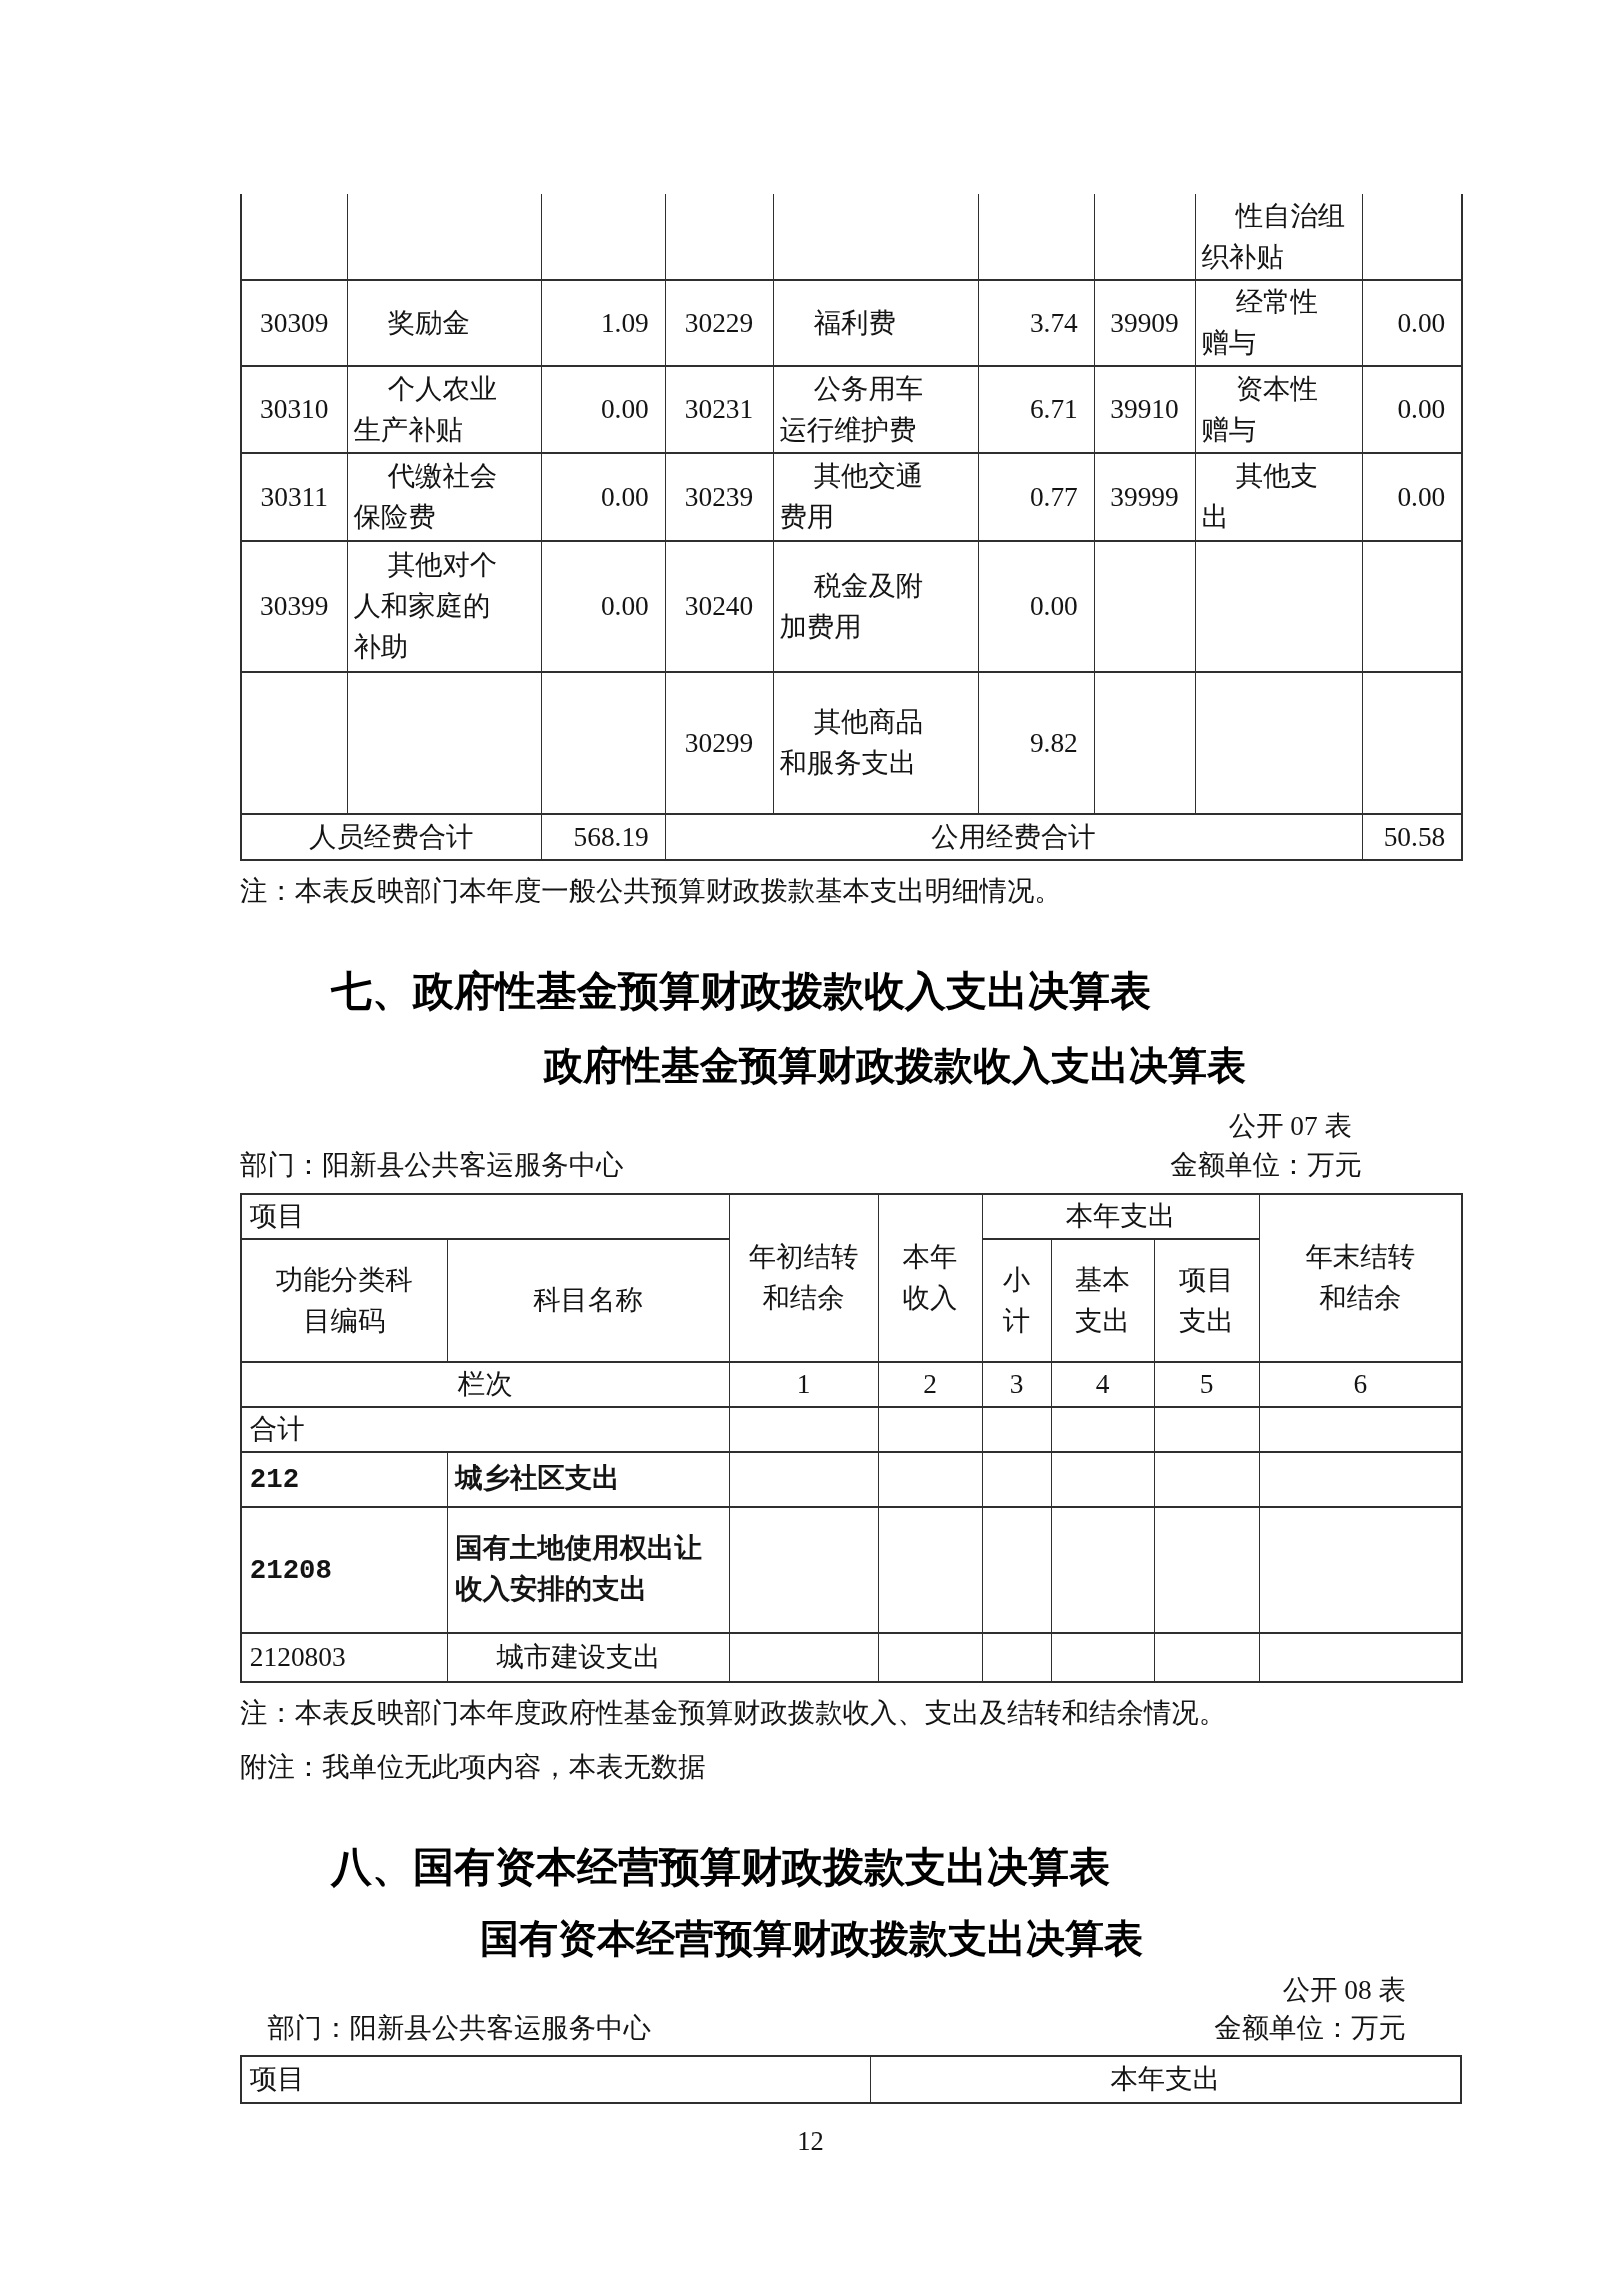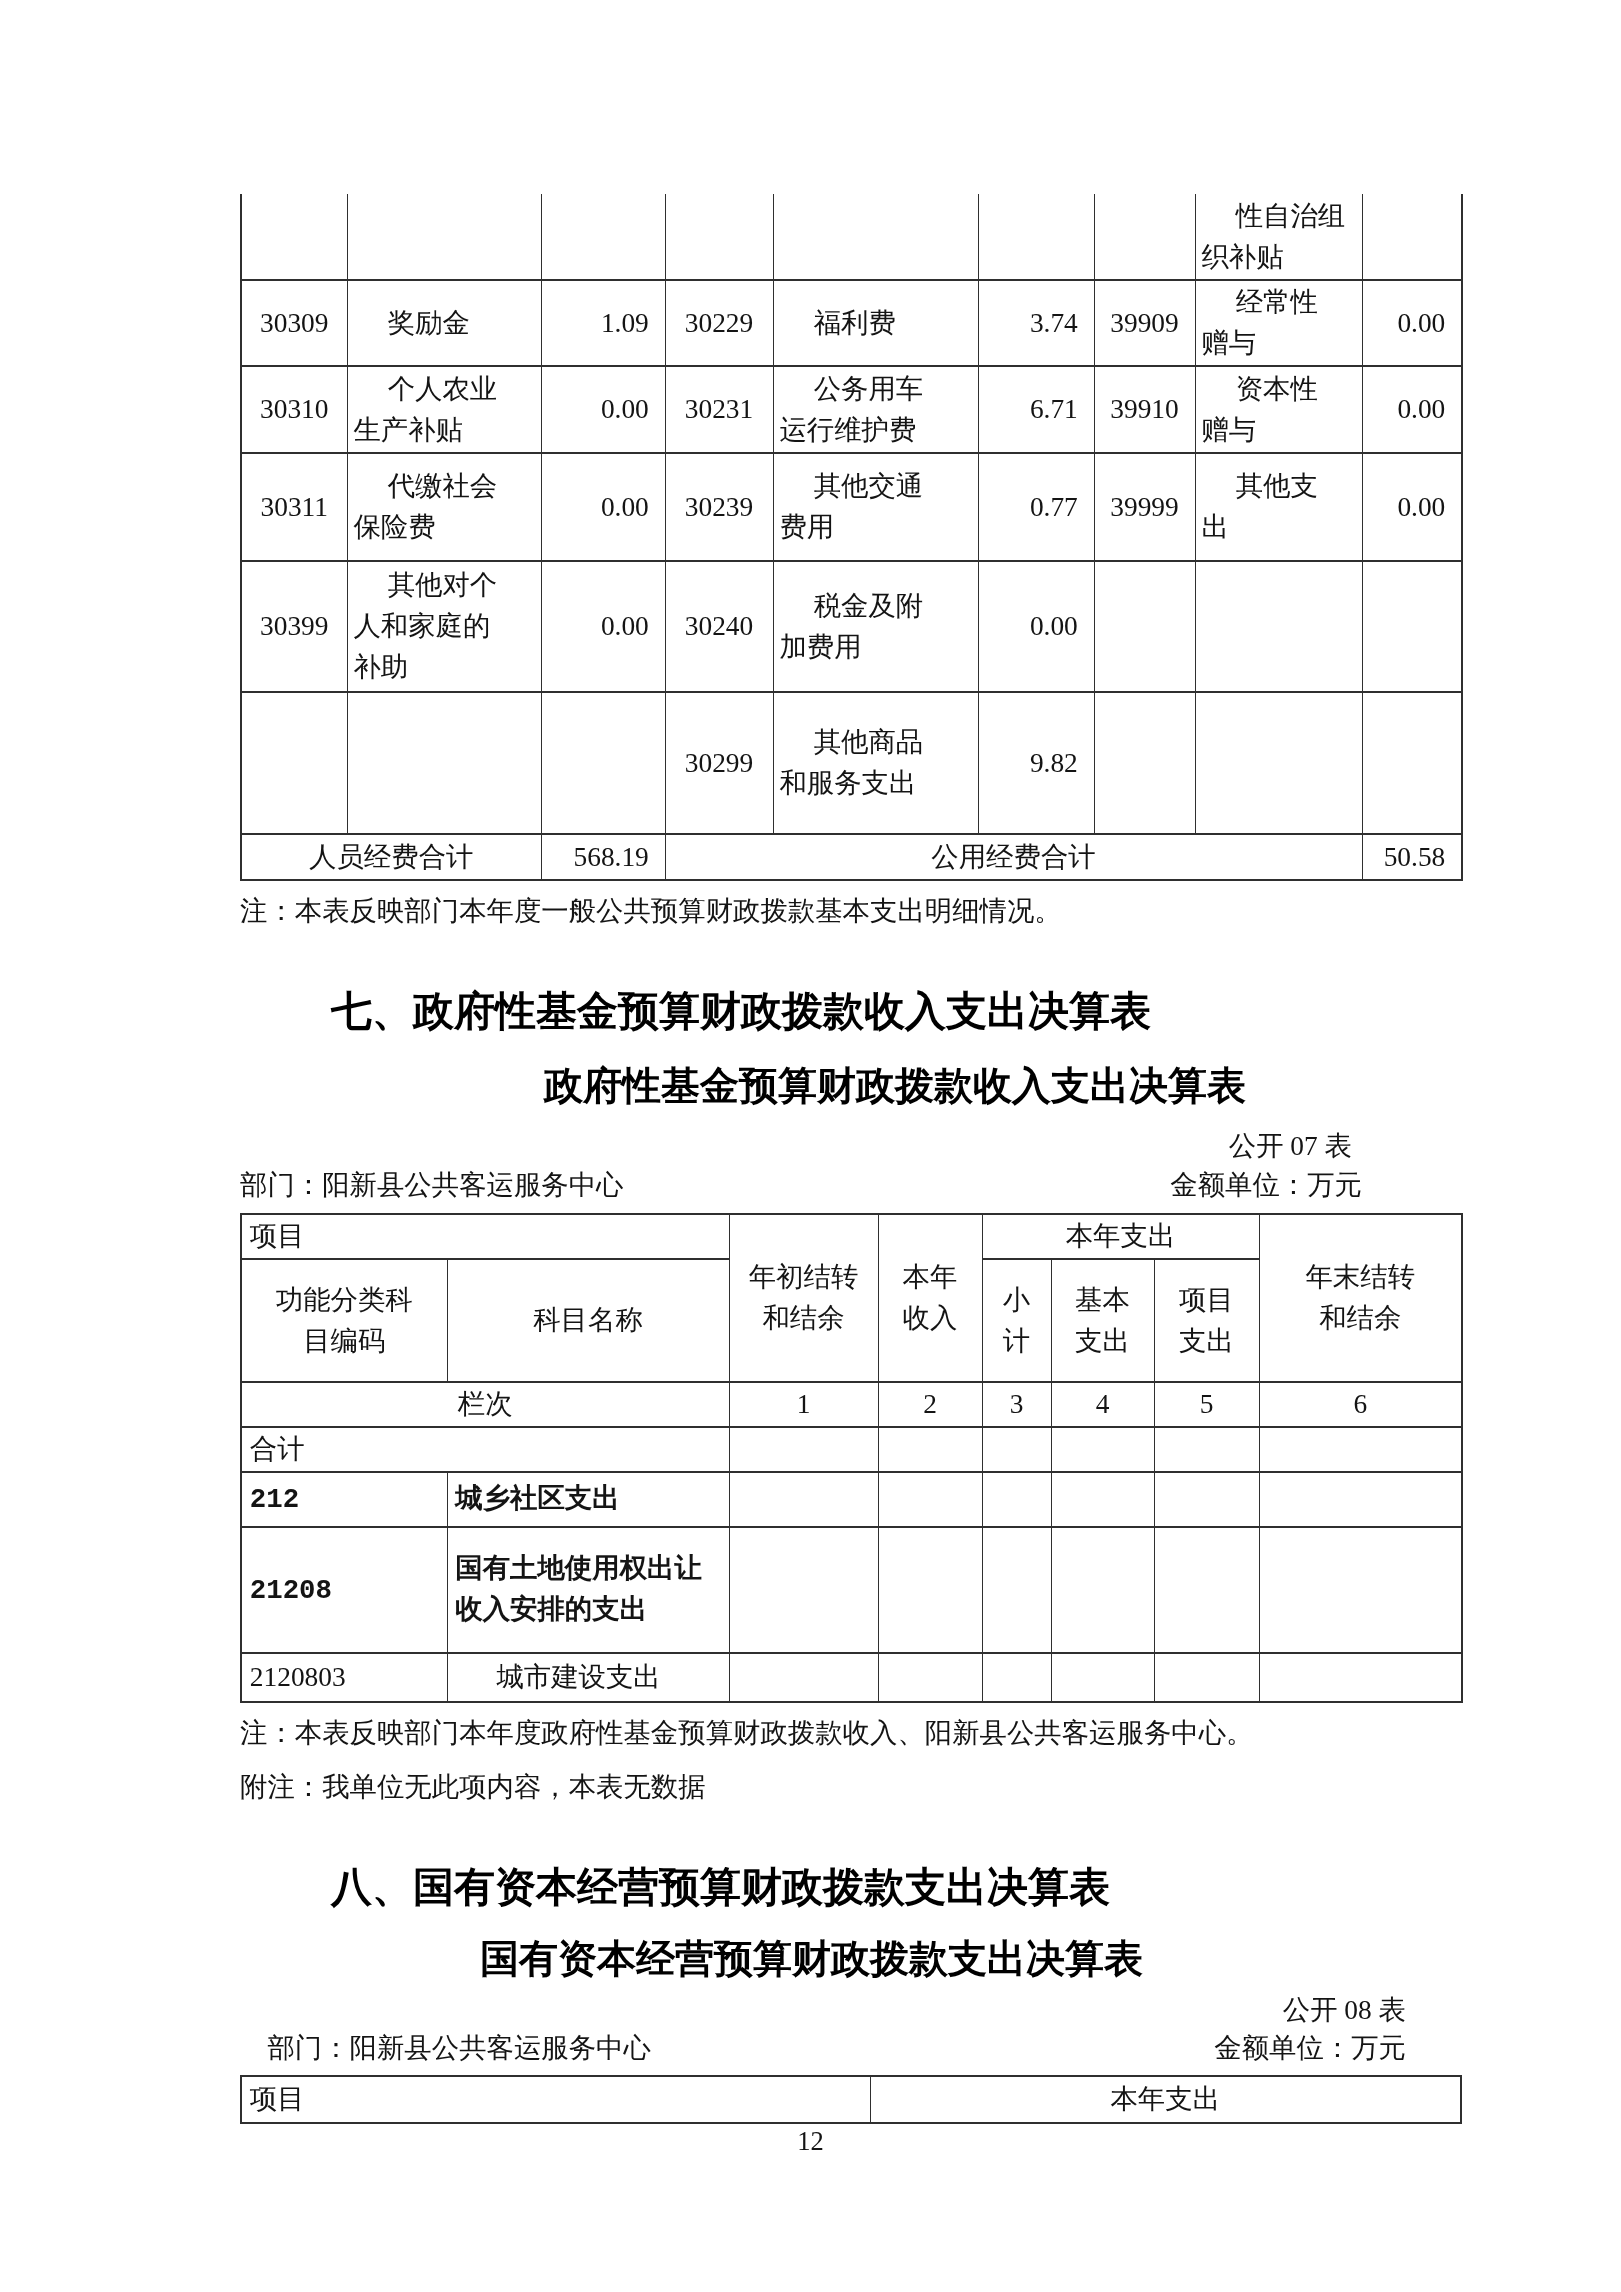--- a/index.html
+++ b/index.html
@@ -18,21 +18,21 @@
   .code{text-align:center;}
   .name{text-align:left;text-indent:1.25em;}
   .val{text-align:right;padding-right:15.7px !important;}
   .center{text-align:center;}
   .leftc{text-align:left;padding-left:7.8px !important;}
   .ind{text-indent:1.5em;}
   .hei{font-family:Liberation Mono, monospace;font-weight:700;}
   
   .t-basic{border:2px solid #2f2f2f;border-top:none;margin-top:194px;}
   .t-basic tr.r-part td{border-top:none;}
-  .r-part{height:86px;} .r-a{height:64px;} .r-b{height:87px;} .r-c{height:108px;}
+  .r-part{height:86px;} .r-a{height:64px;} .r-b{height:87px;} .r-c{height:88px;}
   .r-d{height:131px;} .r-e{height:142px;}
   .r-total{height:46px;}
   .r-total td{border-top:2.9px solid #2f2f2f;}
   
   .note{margin:13.7px 0 0 240px;font-size:27.4px;line-height:33px;}
   .h1{
     margin:59px 0 0 331px;
     font-family:"Liberation Sans","DejaVu Sans",sans-serif;font-weight:700;
     font-size:41px;line-height:49px;color:#000;
   }
@@ -256,21 +256,21 @@
         <td></td>
         <td></td>
         <td></td>
         <td></td>
         <td></td>
         <td></td>
       </tr>
     </tbody>
   </table>
 
-  <div class="note">注：本表反映部门本年度政府性基金预算财政拨款收入、阳新县公共客运服务中心。</div>
+  <div class="note">注：本表反映部门本年度政府性基金预算财政拨款收入、支出及结转和结余情况。</div>
   <div class="note note7b">附注：我单位无此项内容，本表无数据</div>
 
   <div class="h1">八、国有资本经营预算财政拨款支出决算表</div>
   <div class="h2 sub8">国有资本经营预算财政拨款支出决算表</div>
   <div class="pub pub8">公开 08 表</div>
   <div class="meta meta8">
     <span class="dept">部门：阳新县公共客运服务中心</span>
     <span class="unit">金额单位：万元</span>
   </div>
 

